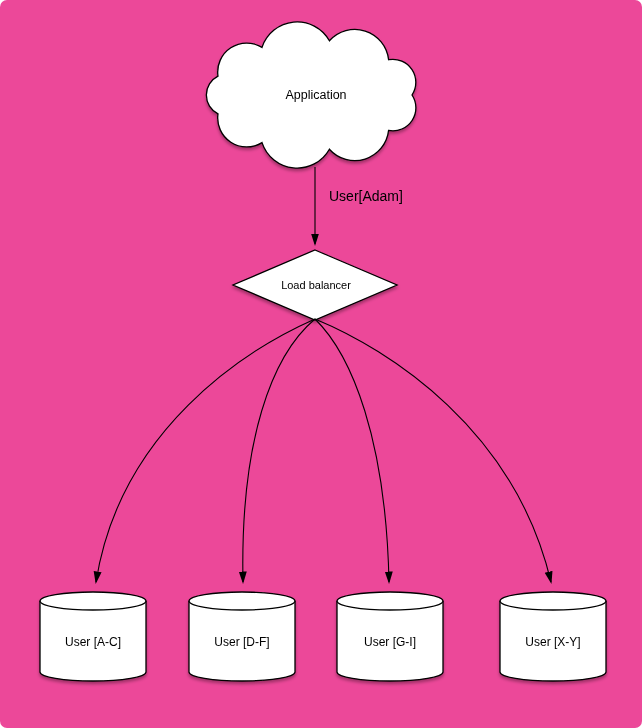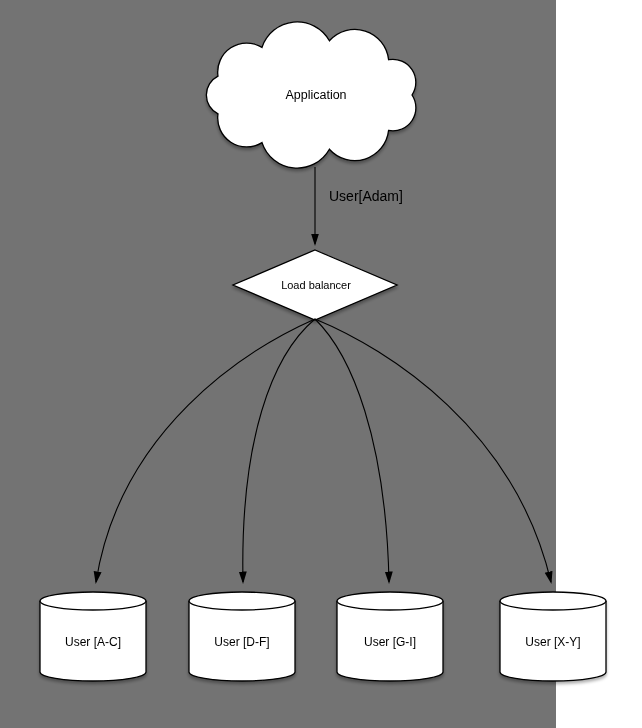--- a/index.html
+++ b/index.html
@@ -4,23 +4,24 @@
 <style>
   html, body {
     margin: 0;
     padding: 0;
     background: #ffffff;
     width: 642px;
     height: 728px;
     overflow: hidden;
   }
   .diagram-wrap {
-    width: 556px;
+    width: 642px;
     height: 728px;
-    background: #737373;
+    background: #ec4899;
+    border-radius: 7px;
   }
   svg { display: block; }
   .shape {
     fill: #ffffff;
     stroke: #000000;
     stroke-width: 1.3;
   }
   .edge {
     fill: none;
     stroke: #000000;

